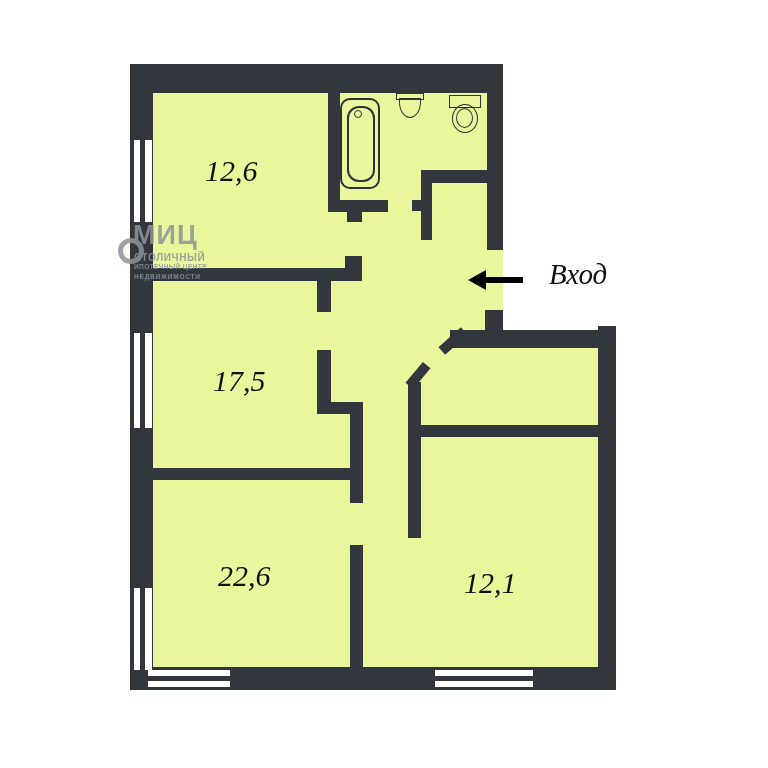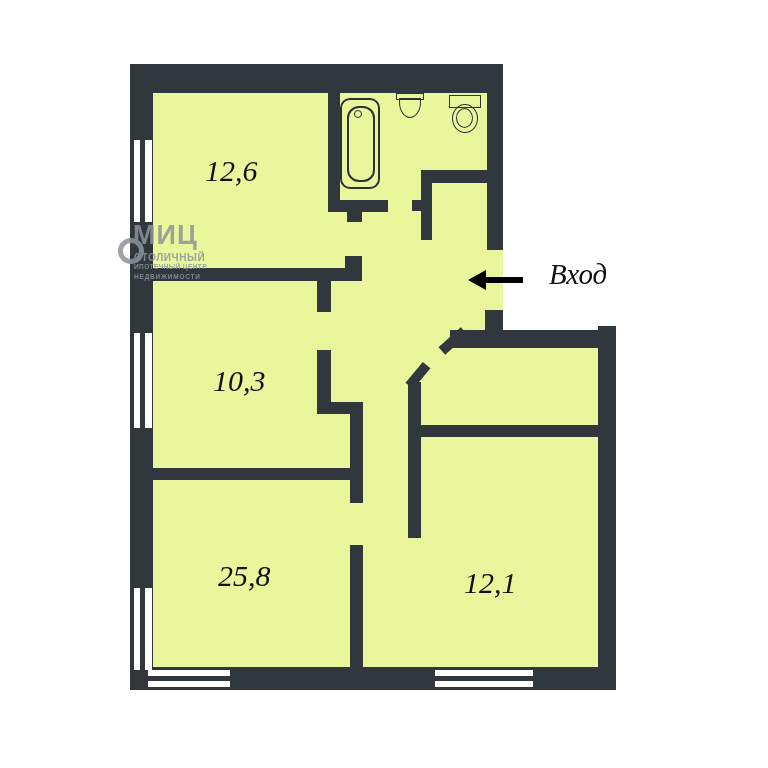--- a/index.html
+++ b/index.html
@@ -103,22 +103,22 @@
     <div class="sink-bowl"></div>
   </div>
   <div class="fixture" style="left:449px;top:95px;width:32px;height:42px;">
     <div class="toilet-tank"></div>
     <div class="toilet-bowl">
       <div class="toilet-bowl-inner"></div>
     </div>
   </div>
 
   <div class="room-label" style="left:205px;top:154px;">12,6</div>
-  <div class="room-label" style="left:213px;top:364px;">10,3</div>
-  <div class="room-label" style="left:218px;top:559px;">25,8</div>
+  <div class="room-label" style="left:213px;top:364px;">17,5</div>
+  <div class="room-label" style="left:218px;top:559px;">22,6</div>
   <div class="room-label" style="left:464px;top:566px;">12,1</div>
 
   <div class="arrow-head" style="left:468px;top:270px;"></div>
   <div class="arrow-shaft" style="left:486px;top:277px;"></div>
   <div class="entr-label" style="left:549px;top:258px;">Вход</div>
 
   <div class="watermark">
     <div class="wm-circle"></div>
     <div class="wm-logo">МИЦ</div>
     <div class="wm-line wm-l1">СТОЛИЧНЫЙ</div>

